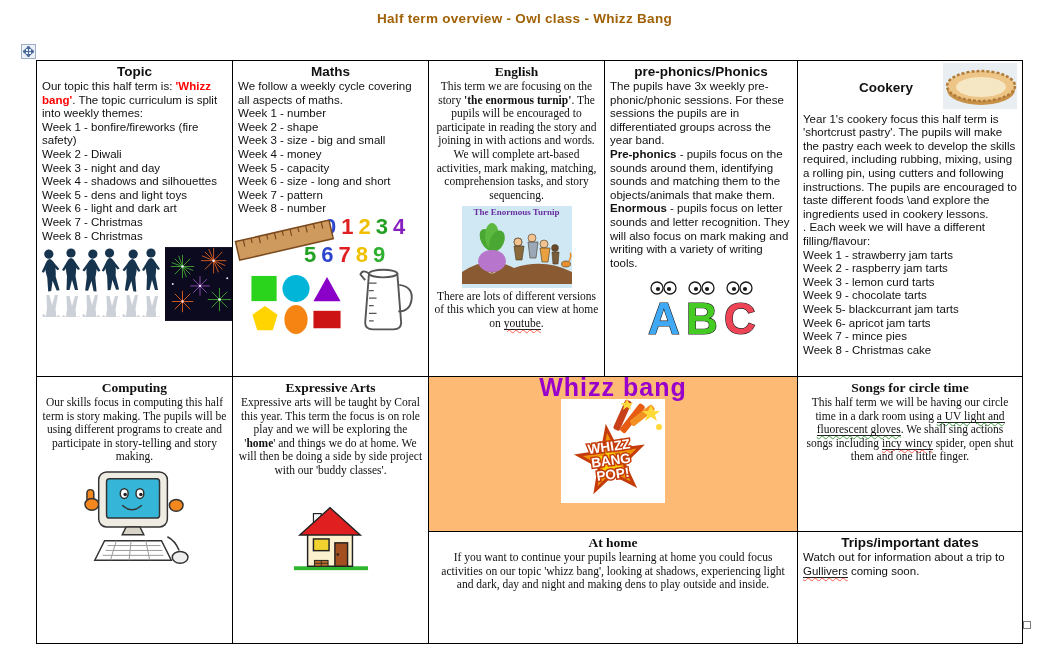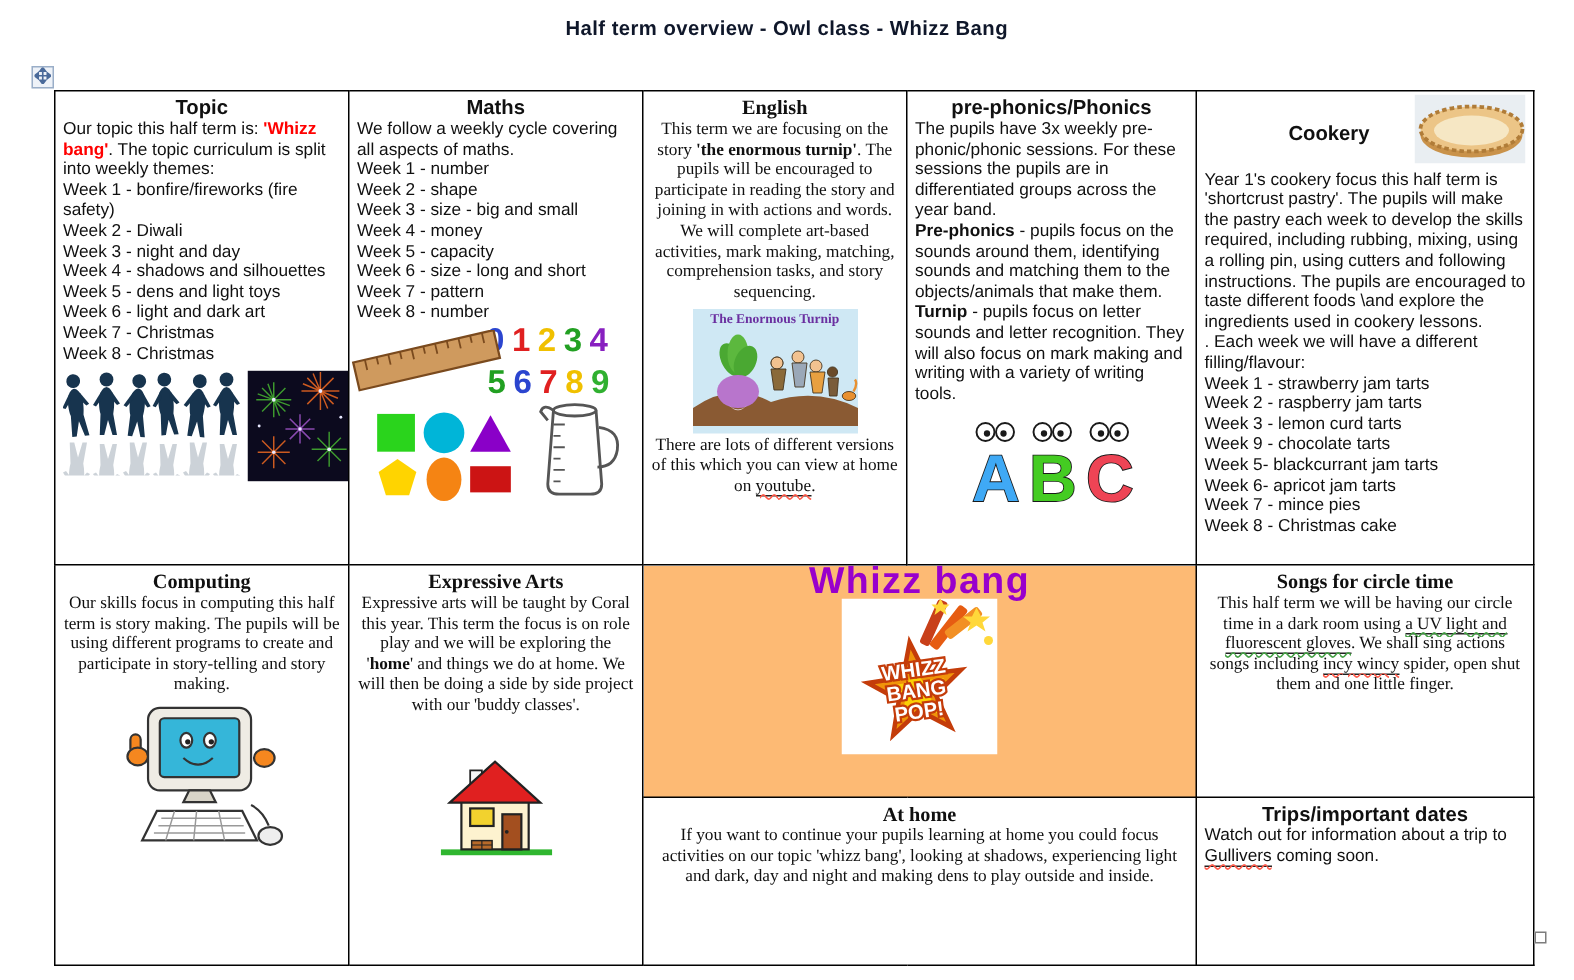--- a/index.html
+++ b/index.html
@@ -1,40 +1,40 @@
 <!DOCTYPE html>
 <html><head>
 <meta charset="utf-8">
 <style>
   html,body { margin:0; padding:0; background:#fff; }
   .page { position:relative; width:1049px; height:653px; background:#ffffff;
           font-family:"Liberation Sans", sans-serif; overflow:hidden; }
   .doc-title { position:absolute; top:11px; left:0; width:100%; text-align:center;
-               font-weight:bold; font-size:13.5px; color:#0f172a; letter-spacing:.3px; }
+               font-weight:bold; font-size:13.5px; color:#a16207; letter-spacing:.3px; }
   .move-handle { position:absolute; left:21px; top:44px; width:15px; height:15px;
                  background:#eef2f8; border:1px solid #9aaec8; display:flex;
                  align-items:center; justify-content:center; cursor:move; box-sizing:border-box; }
   .resize-handle { position:absolute; left:1023px; top:621px; width:8px; height:8px;
                    border:1.5px solid #7d7d7d; background:#fff; box-sizing:border-box; }
   table.grid { position:absolute; left:36px; top:60px; border-collapse:collapse;
                table-layout:fixed; width:986px; }
   td { border:1.8px solid #000; vertical-align:top; padding:2px 5px;
        font-size:11.5px; line-height:13.6px; color:#101010; overflow:hidden; }
   .hdr { font-weight:bold; font-size:13.5px; line-height:17px; text-align:center; }
   .tc { text-align:center;font-family:Liberation Serif, serif; }
   .red { color:#ff0000; font-weight:bold; }
   .b  { font-weight:bold; }
   .u  { border-bottom:1px solid #222; }
   .sq-red   { text-decoration:underline wavy #ff5a4a 1px; text-underline-offset:2px; }
   .sq-green { text-decoration:underline wavy #44a044 1px; text-underline-offset:2px; }
   .imgrow { display:flex; align-items:flex-start; gap:5px; margin-top:4px; }
   .maths-imgs { position:relative; height:120px; margin-top:2px; }
   .dg { font-weight:bold; font-size:22px; letter-spacing:5px; line-height:26px; }
   .dg-l1 { position:absolute; left:86px; top:-4px; }
-  .dg-l2 { position:absolute; left:87px; top:24px; }
+  .dg-l2 { position:absolute; left:66px; top:24px; }
   .ruler-wrap  { position:absolute; left:-4px; top:2px; }
   .shapes-wrap { position:absolute; left:10px; top:56px; }
   .jug-wrap    { position:absolute; right:6px; top:48px; }
   .book { width:110px; margin:4px auto 2px; background:#cfe8f4; }
   .book-title { font-size:9px; font-weight:bold; color:#6a2fa0; text-align:center; padding-top:0; }
   .abc-wrap { text-align:center; margin-top:8px; }
   .cook-hdr { display:flex; align-items:center; }
   .cook-hdr .hdr { flex:1; padding-left:26px; }
   .pink-cell { background:#fdba74; }
   .whizz-title { text-align:center; color:#9900cc; font-weight:bold; font-size:25px;
@@ -225,21 +225,21 @@
             </g>
           </svg>
         </div>
         <div><span>There are lots of different versions of this which you can view at home on </span><span class="u sq-red">youtube</span><span>.</span></div>
       </td>
 
       <td>
         <div class="hdr">pre-phonics/Phonics</div>
         <div>The pupils have 3x weekly pre-phonic/phonic sessions. For these sessions the pupils are in differentiated groups across the year band.</div>
         <div><span class="b">Pre-phonics</span><span> - pupils focus on the sounds around them, identifying sounds and matching them to the objects/animals that make them.</span></div>
-        <div><span class="b">Turnip</span><span> - pupils focus on letter sounds and letter recognition. They will also focus on mark making and writing with a variety of writing tools.</span></div>
+        <div><span class="b">Enormous</span><span> - pupils focus on letter sounds and letter recognition. They will also focus on mark making and writing with a variety of writing tools.</span></div>
         <div class="abc-wrap">
           <svg width="122" height="62" viewBox="0 0 122 62">
             <g font-family="Liberation Sans, sans-serif" font-weight="bold" font-size="44" stroke="#1a1a1a" stroke-width="1.2" paint-order="stroke">
               <text x="8" y="56" fill="#3fa9f5">A</text>
               <text x="46" y="56" fill="#44cc22">B</text>
               <text x="84" y="56" fill="#ee4455">C</text>
             </g>
             <g>
               <g fill="#fff" stroke="#1a1a1a" stroke-width="1.3">
                 <circle cx="17" cy="10" r="6"></circle>

